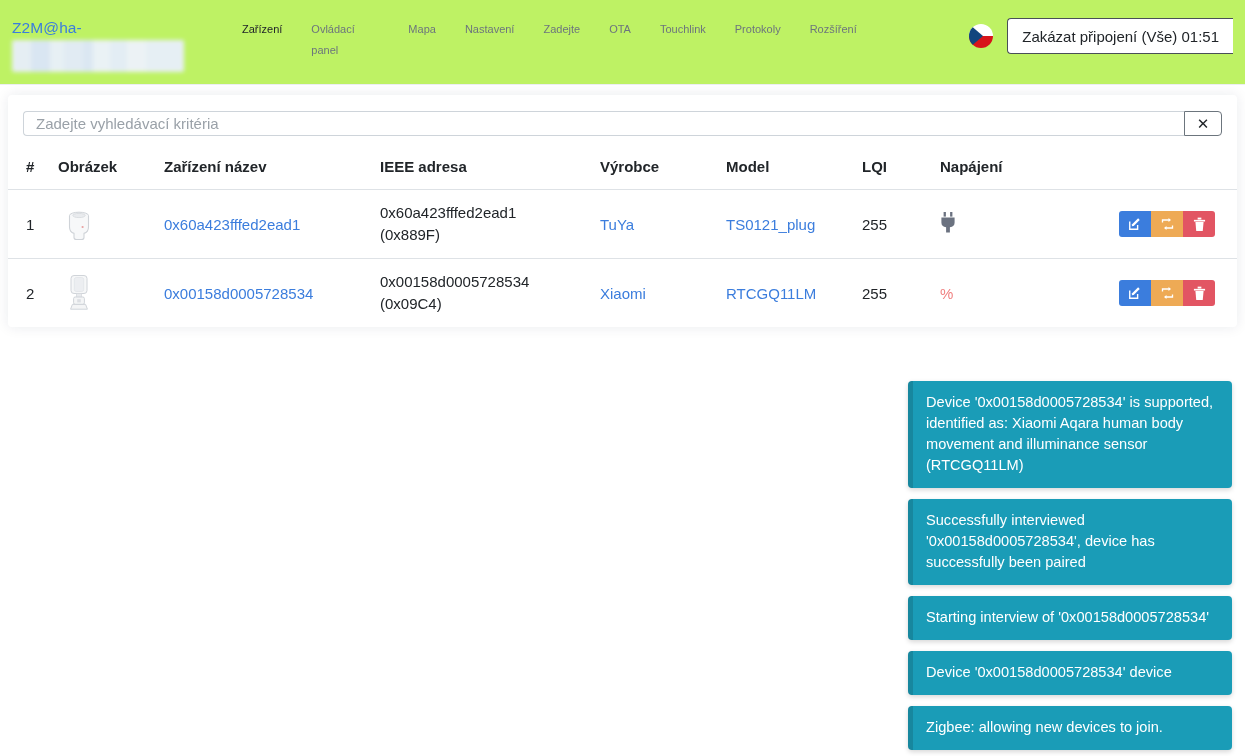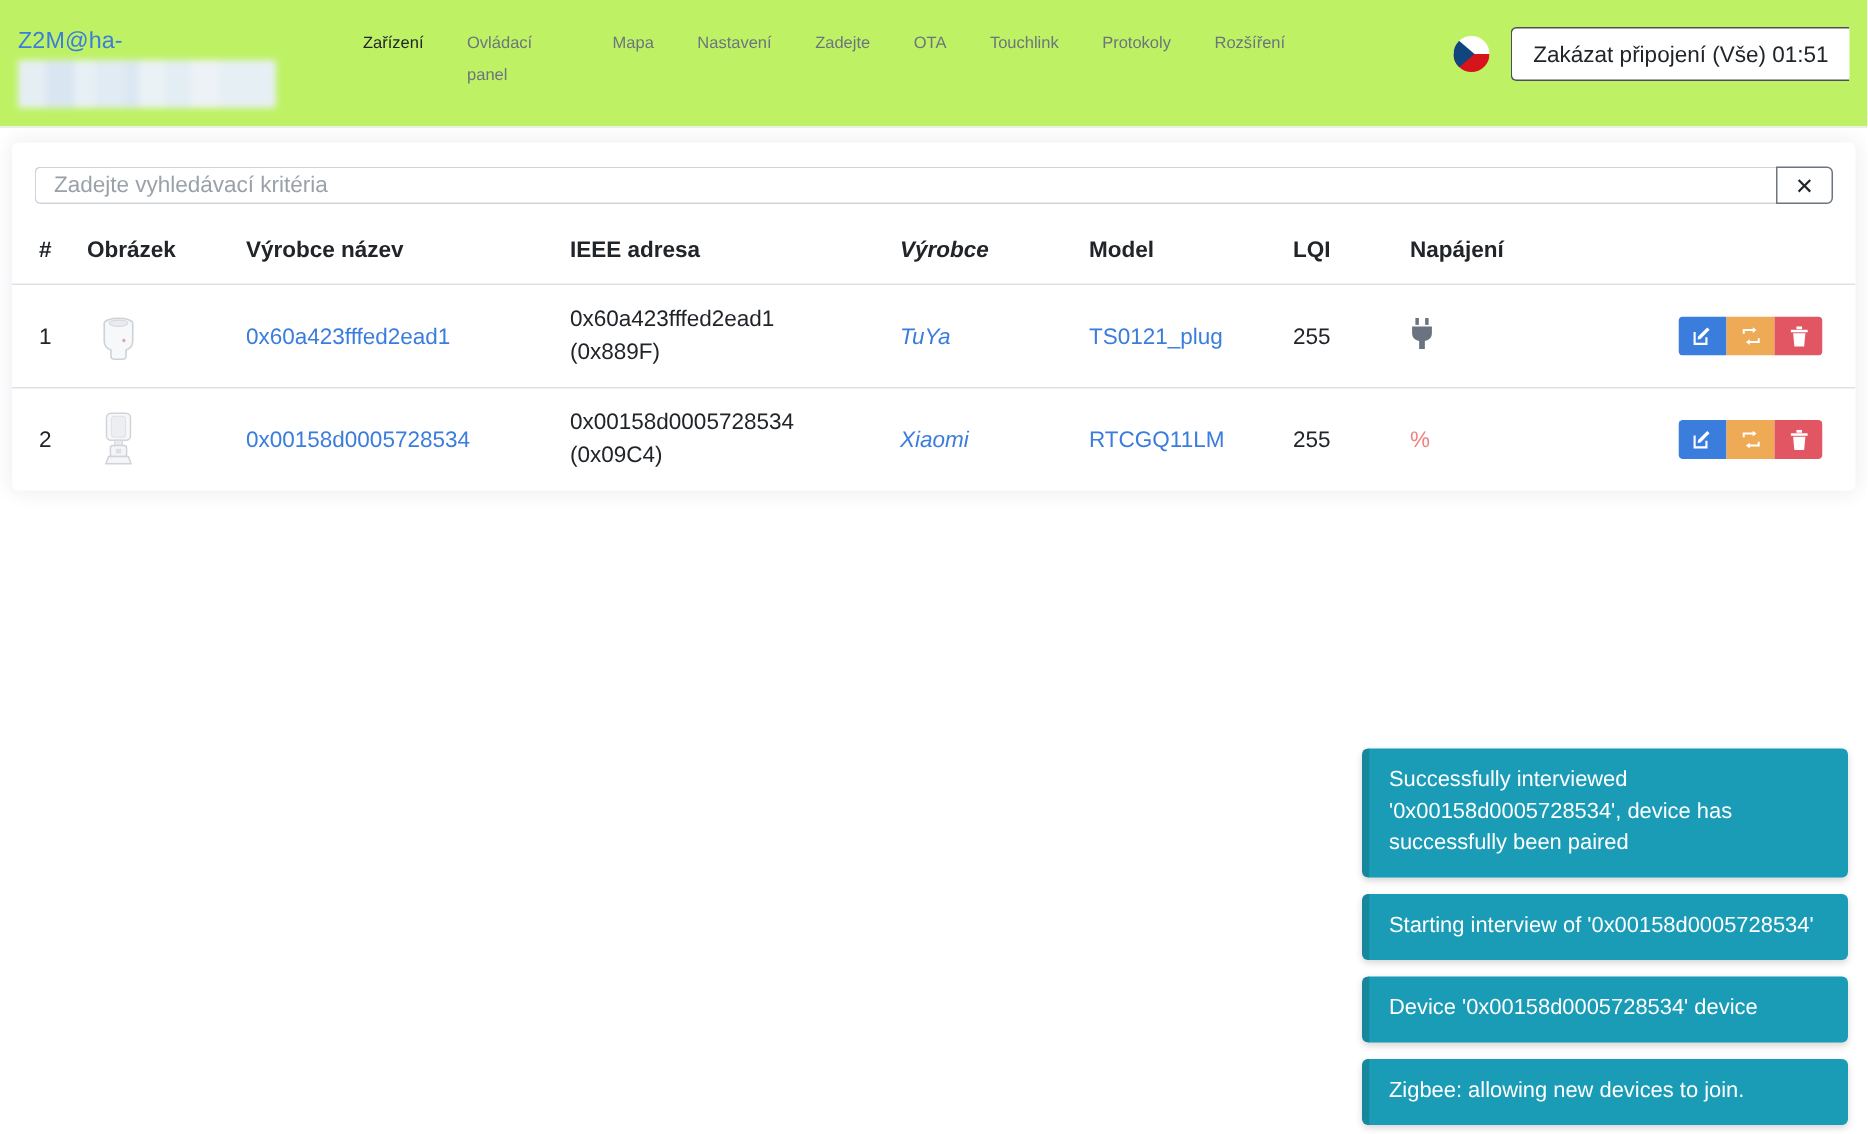--- a/index.html
+++ b/index.html
@@ -178,21 +178,21 @@
     border-bottom: 1px solid #dee2e6;
     color: #212529;
     vertical-align: middle;
   }
   table.devices tbody tr:last-child td { border-bottom: none; }
 
   .col-idx   { width: 42px; padding-left: 18px !important; }
   .col-img   { width: 106px; }
   .col-name  { width: 216px; }
   .col-ieee  { width: 220px; }
-  .col-vend  { width: 126px; font-style: italic; }
+  .col-vend  { width: 126px; }
   .col-model { width: 136px; }
   .col-lqi   { width: 78px; }
   .col-power { width: 136px; }
   .col-act   { width: auto; }
 
   .lnk { color:#3b7ddd; text-decoration:none; cursor:pointer; }
   .ieee-cell { line-height: 22px; }
 
   .dev-img { width: 42px; height: 42px; display:block; }
 
@@ -278,21 +278,21 @@
         <input class="search-input" type="text" placeholder="Zadejte vyhledávací kritéria" style="">
         <button class="clear-btn">✕</button>
       </div>
     </div>
 
     <table class="devices">
       <thead>
         <tr>
           <th class="col-idx">#</th>
           <th class="col-img">Obrázek</th>
-          <th class="col-name">Výrobce název</th>
+          <th class="col-name">Zařízení název</th>
           <th class="col-ieee">IEEE adresa</th>
           <th class="col-vend">Výrobce</th>
           <th class="col-model">Model</th>
           <th class="col-lqi">LQI</th>
           <th class="col-power">Napájení</th>
           <th class="col-act"></th>
         </tr>
       </thead>
       <tbody>
 
@@ -413,17 +413,18 @@
             </div>
           </td>
         </tr>
 
       </tbody>
     </table>
   </div>
 </div>
 
 <div class="toast-stack">
+  <div class="toast">Device '0x00158d0005728534' is supported, identified as: Xiaomi Aqara human body movement and illuminance sensor (RTCGQ11LM)</div>
   <div class="toast">Successfully interviewed '0x00158d0005728534', device has successfully been paired</div>
   <div class="toast">Starting interview of '0x00158d0005728534'</div>
   <div class="toast">Device '0x00158d0005728534' device</div>
   <div class="toast">Zigbee: allowing new devices to join.</div>
 </div>
 
 </body></html>

